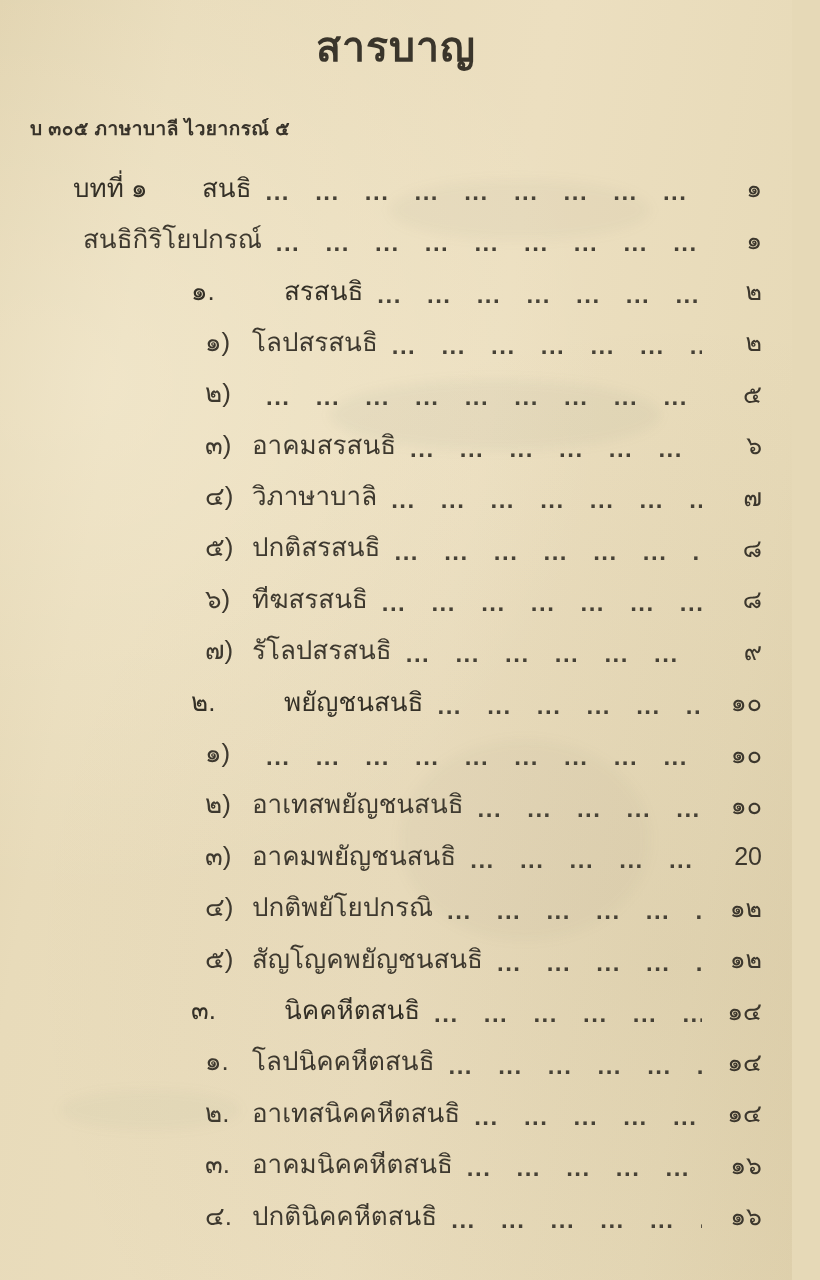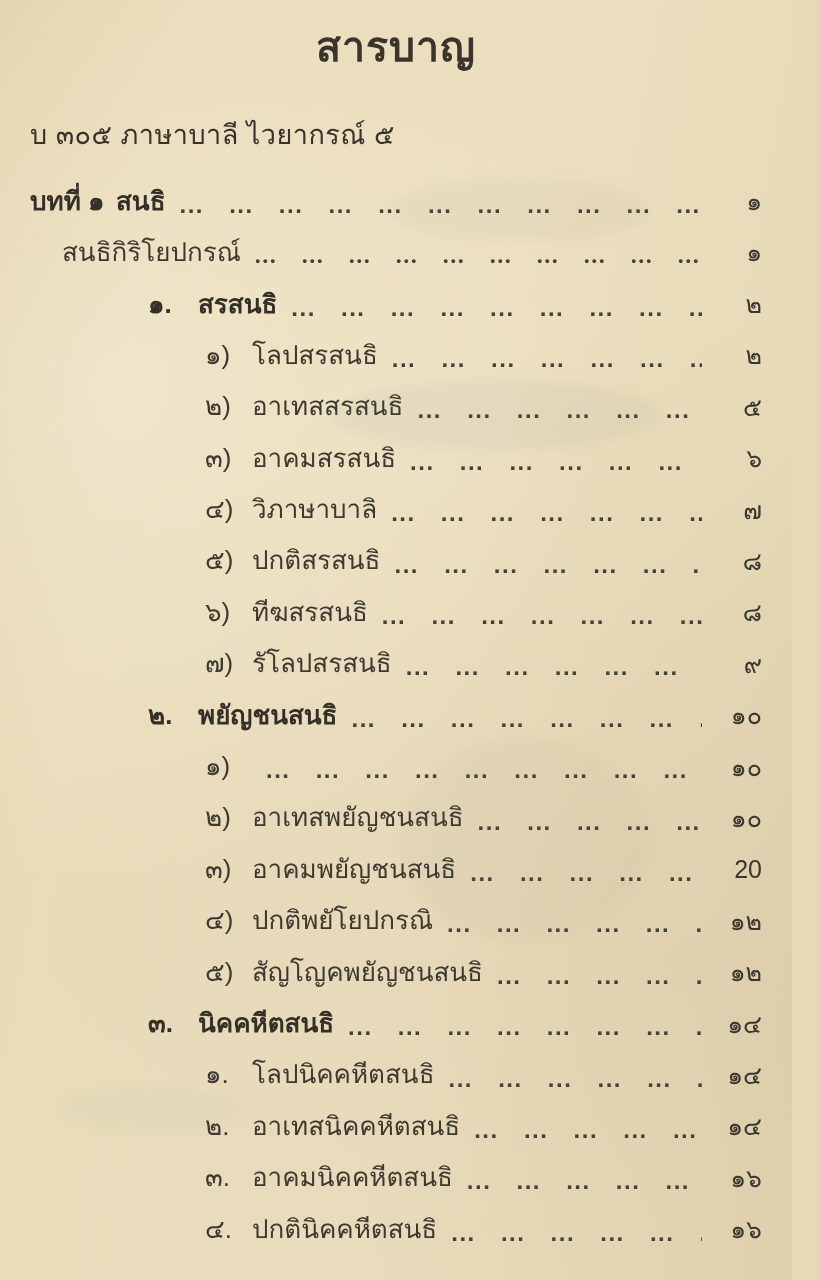--- a/index.html
+++ b/index.html
@@ -21,32 +21,32 @@
   .g2{left:330px;top:380px;width:330px;height:70px;background:rgba(110,115,95,.06);}
   .g3{left:400px;top:740px;width:250px;height:200px;background:rgba(110,115,95,.045);}
   .g4{left:60px;top:1090px;width:180px;height:40px;background:rgba(110,115,95,.04);}
 
   .title{
     margin:0;padding-top:14px;text-align:center;
     font-size:41px;font-weight:700;color:#3a352b;letter-spacing:1px;
   }
   .course{
     margin:34px 0 0 30px;
-    font-size:27px;font-weight:400;color:#38332a;letter-spacing:.5px;
+    font-size:19px;font-weight:700;color:#38332a;letter-spacing:.5px;
   }
   .toc{margin-top:20px;}
   .toc-row{
     display:flex;align-items:center;height:51.4px;
     padding-right:30px;font-size:26px;line-height:1.15;
     white-space:nowrap;
   }
-  .toc-row.bold .lbl, .toc-row.bold .num, .toc-row.bold .chap{font-weight:700;color:#343027;}
+  .toc-row.bold .lbl, .toc-row.bold .num, .toc-row.bold .chap{font-weight:400;color:#343027;margin-left:43px;}
   .chap{width:86px;flex:0 0 auto;font-weight:700;}
   .lvl0{padding-left:30px;}
-  .lvl1{padding-left:62px;font-family:Liberation Serif, serif;}
+  .lvl1{padding-left:83px;}
   .lvl2{padding-left:148px;}
   .lvl3{padding-left:205px;}
   .num{flex:0 0 auto;width:50px;}
   .lvl2 .num{width:50px;}
   .lvl3 .num{width:47px;}
   .lbl{flex:0 0 auto;}
   .leader{
     flex:1 1 auto;overflow:hidden;white-space:nowrap;text-align:right;
     margin:6px 12px 0 14px;
     font-weight:700;font-size:24px;letter-spacing:1.5px;word-spacing:17px;
@@ -89,21 +89,20 @@
         <span class="pageno">๒</span>
       </div>
       <div class="toc-row lvl3">
         <span class="num">๑)</span>
         <span class="lbl">โลปสรสนธิ</span>
         <span class="leader">... ... ... ... ... ... ... ... ... ... ... ... ... ... ... ... ... ... ... ... ... ... ... ... ... ... ... ... ... ... </span>
         <span class="pageno">๒</span>
       </div>
       <div class="toc-row lvl3">
         <span class="num">๒)</span>
-        <span class="lbl">อาเทสสรสนธิ</span>
         <span class="leader">... ... ... ... ... ... ... ... ... ... ... ... ... ... ... ... ... ... ... ... ... ... ... ... ... ... ... ... ... ... </span>
         <span class="pageno">๕</span>
       </div>
       <div class="toc-row lvl3">
         <span class="num">๓)</span>
         <span class="lbl">อาคมสรสนธิ</span>
         <span class="leader">... ... ... ... ... ... ... ... ... ... ... ... ... ... ... ... ... ... ... ... ... ... ... ... ... ... ... ... ... ... </span>
         <span class="pageno">๖</span>
       </div>
       <div class="toc-row lvl3">

